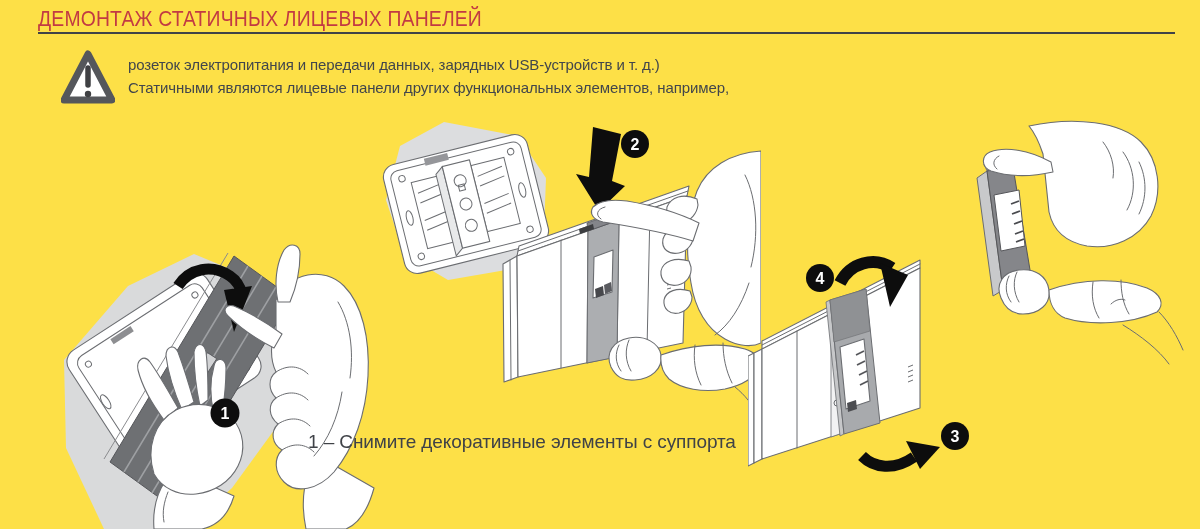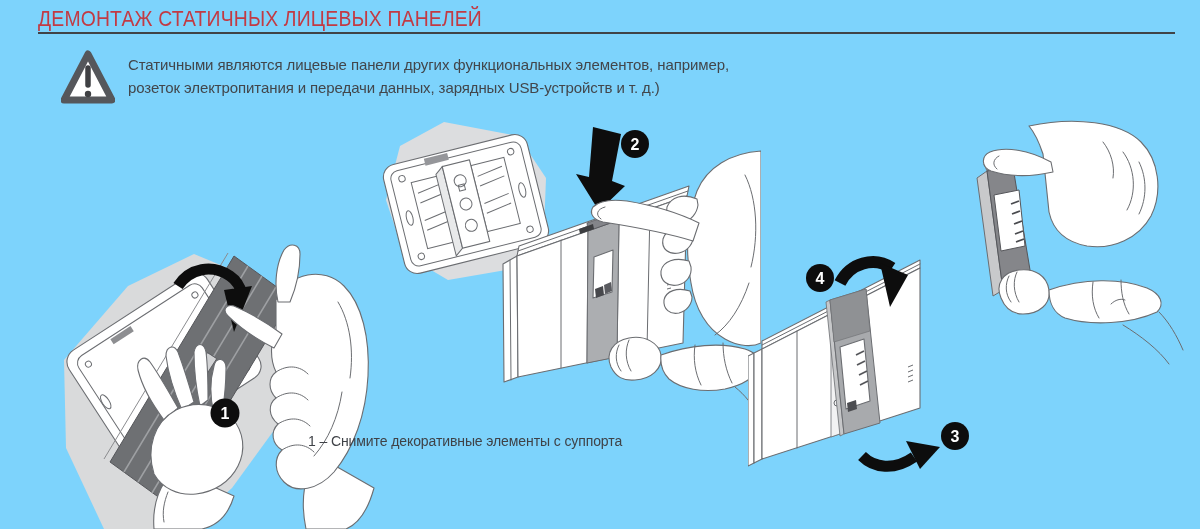--- a/index.html
+++ b/index.html
@@ -1,24 +1,24 @@
 <!DOCTYPE html>
 <html><head>
 <meta charset="utf-8">
 <style>
   html,body{margin:0;padding:0;background:#fff;}
-  .canvas{position:relative;width:1200px;height:529px;background:#7dd3fc;overflow:hidden;
+  .canvas{position:relative;width:1200px;height:529px;background:#fde047;overflow:hidden;
           font-family:"Liberation Sans",sans-serif;color:#42464b;}
   .title{position:absolute;left:38px;top:6px;font-size:22px;letter-spacing:.2px;
          color:#c23a43;transform:scaleX(.88);transform-origin:left top;white-space:nowrap;}
   .rule{position:absolute;left:38px;top:32px;width:1137px;height:2px;background:#404347;}
   .warn-icon{position:absolute;left:61px;top:47px;}
   .warn-text{position:absolute;left:128px;top:53px;font-size:15px;line-height:23px;
              letter-spacing:-.1px;color:#42464b;white-space:nowrap;}
-  .steps{position:absolute;left:308px;top:429px;font-size:14px;line-height:25.4px;
+  .steps{position:absolute;left:308px;top:429px;font-size:19px;line-height:25.4px;
          letter-spacing:-.1px;color:#3f4247;white-space:nowrap;}
   .fig{position:absolute;}
   
   .ln{fill:#ffffff;stroke:#6b6d71;stroke-width:1.1;stroke-linejoin:round;}
   .ln2{fill:none;stroke:#6b6d71;stroke-width:1;stroke-linecap:round;}
   .hatch{stroke:#6b6d71;stroke-width:1;}
   .mk{font:bold 16px "Liberation Sans",sans-serif;fill:#ffffff;text-anchor:middle;}
   .mkc{fill:#0d0d0d;}
   .blk{fill:#0d0d0d;}
 </style>
@@ -30,22 +30,22 @@
   <div class="title">ДЕМОНТАЖ СТАТИЧНЫХ ЛИЦЕВЫХ ПАНЕЛЕЙ</div>
   <div class="rule"></div>
 
   <svg class="warn-icon" width="54" height="60" viewBox="0 0 54 60">
     <polygon points="27,7 51,53 3,53" fill="#ffffff" stroke="#55575b" stroke-width="7" stroke-linejoin="round"></polygon>
     <line x1="27" y1="21" x2="27" y2="38" stroke="#3f4043" stroke-width="5.5" stroke-linecap="round"></line>
     <circle cx="27" cy="47" r="3.2" fill="#3f4043"></circle>
   </svg>
 
   <div class="warn-text">
+    <div>розеток электропитания и передачи данных, зарядных USB-устройств и т. д.)</div>
     <div>Статичными являются лицевые панели других функциональных элементов, например,</div>
-    <div>розеток электропитания и передачи данных, зарядных USB-устройств и т. д.)</div>
   </div>
 
   <svg class="fig" style="left:38px;top:242px" width="340" height="287" viewBox="0 0 340 287">
     <polygon points="156,12 228,42 260,98 242,180 194,246 148,287 66,287 28,206 26,118 90,44" fill="#d9dadb"></polygon>
     <g transform="rotate(-33 125 125)">
       <rect class="ln" x="45" y="62" width="165" height="122" rx="14"></rect>
       <rect class="ln2" x="54" y="71" width="147" height="104" rx="9"></rect>
       <circle class="ln2" cx="64" cy="82" r="3"></circle>
         <circle class="ln2" cx="191" cy="82" r="3"></circle>
       <circle class="ln2" cx="64" cy="164" r="3"></circle>

